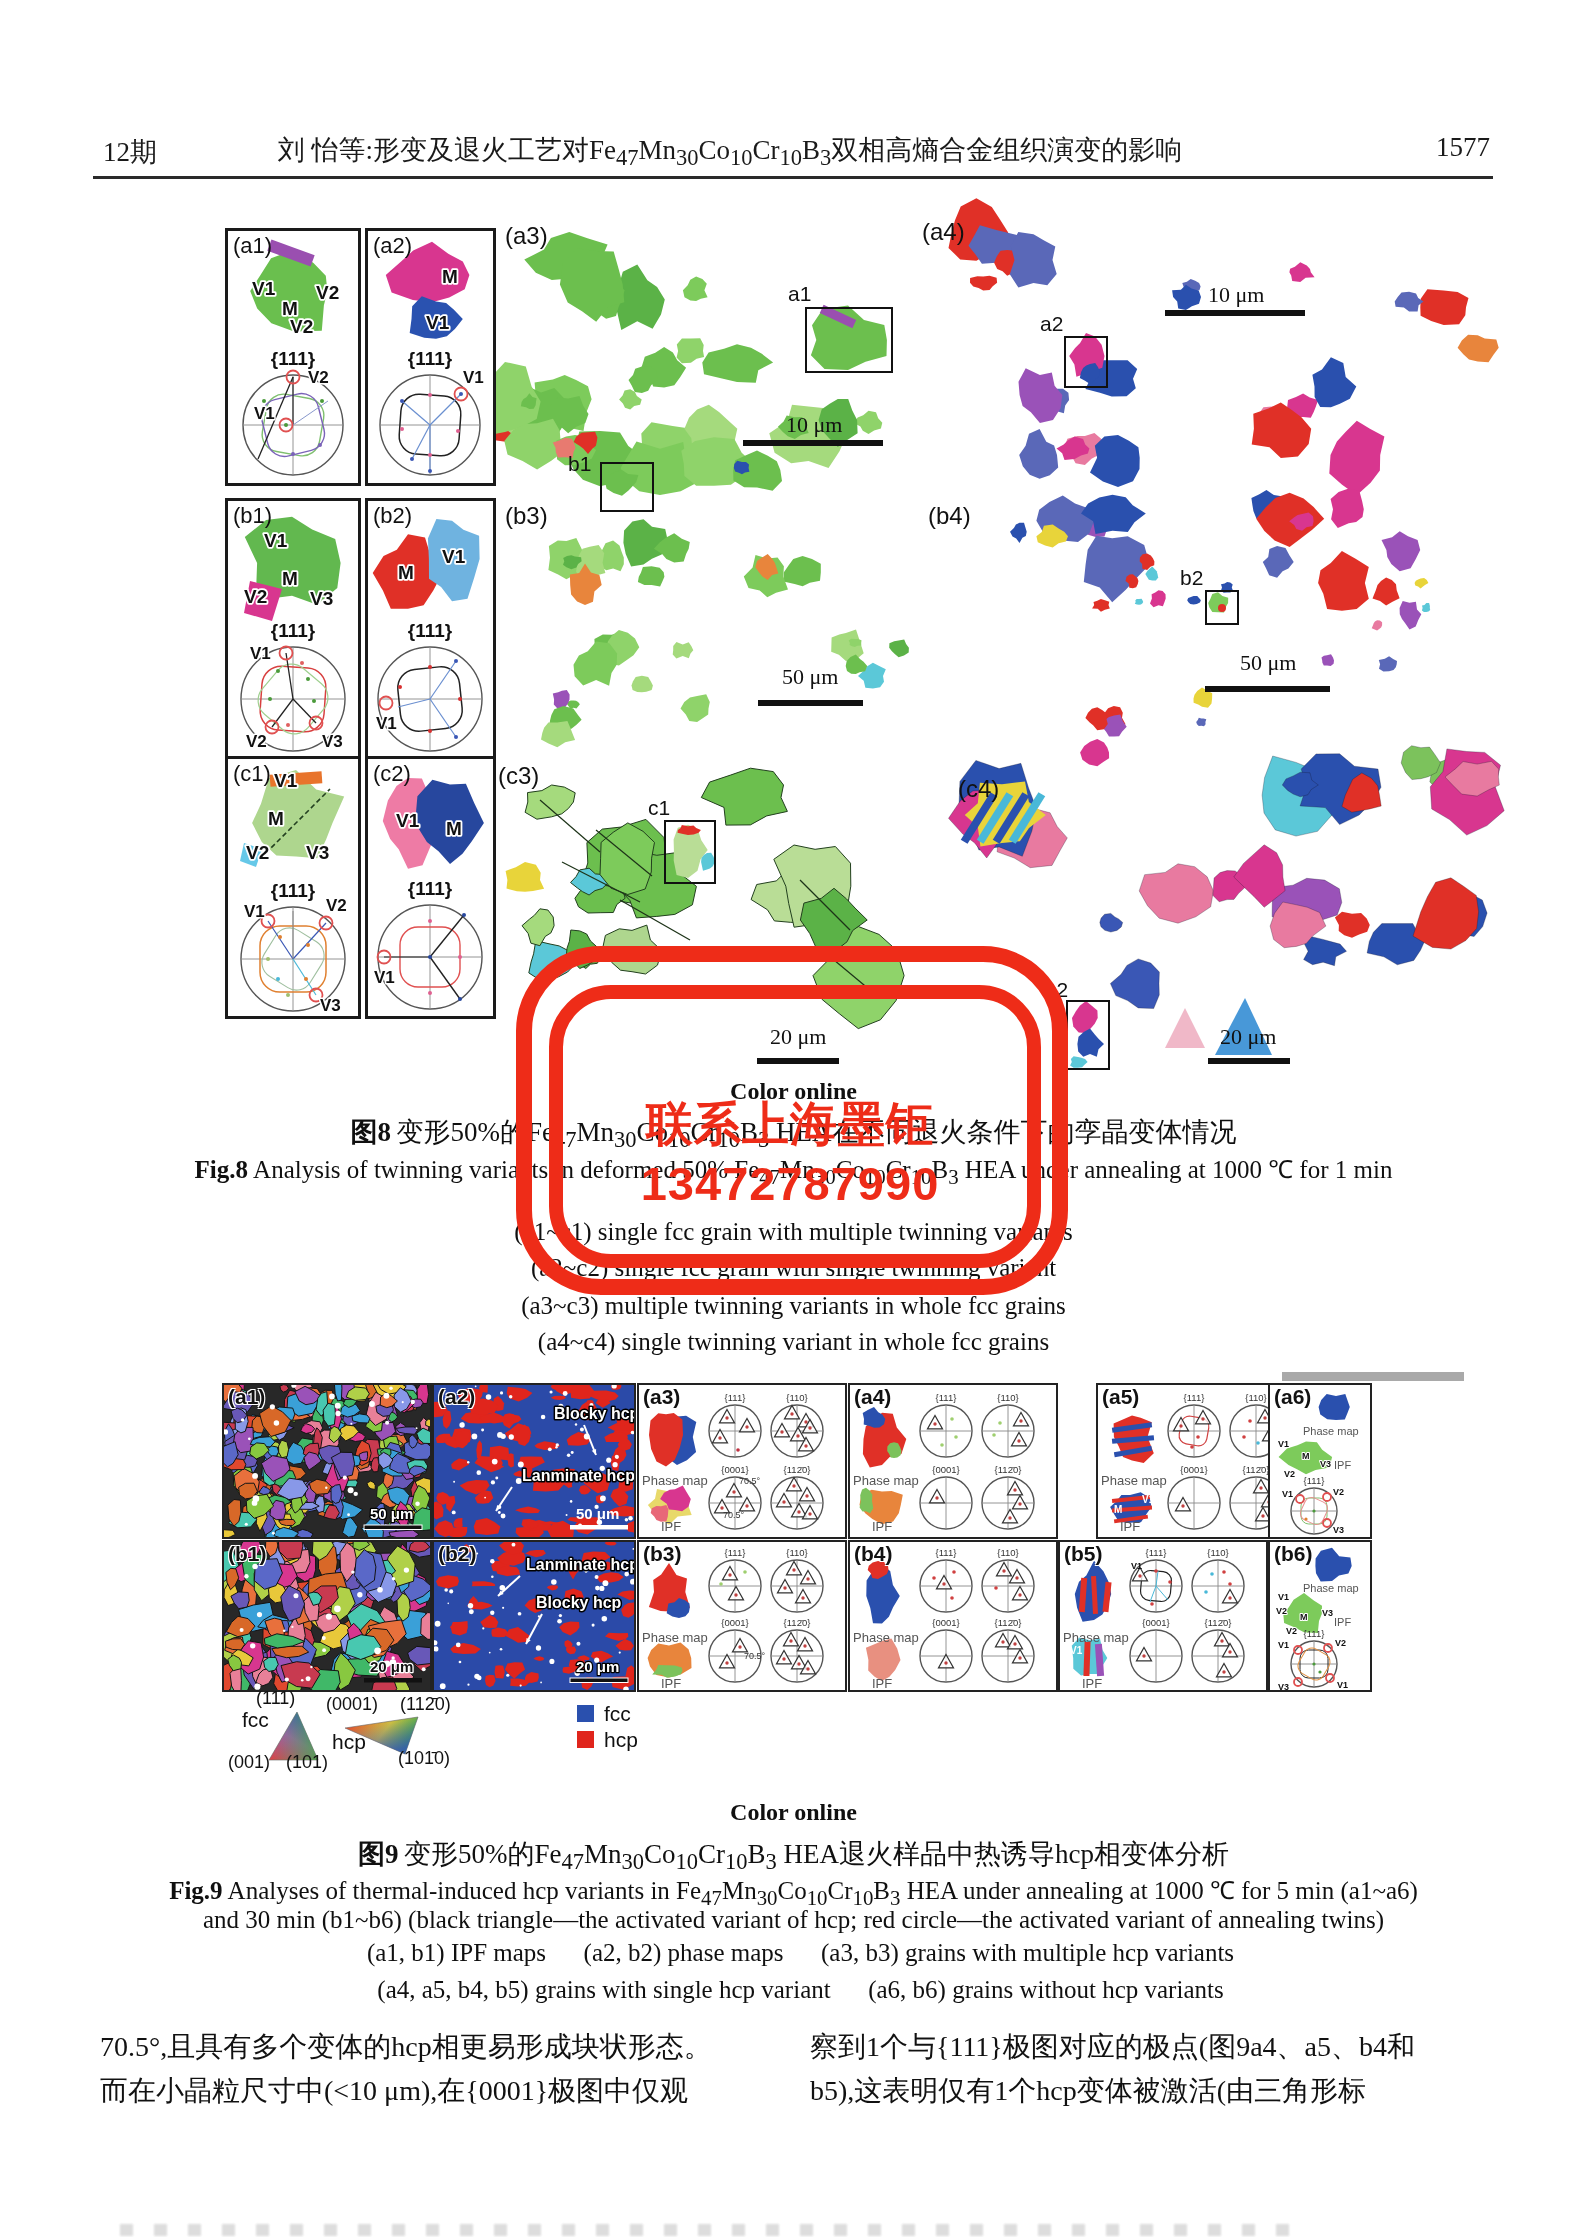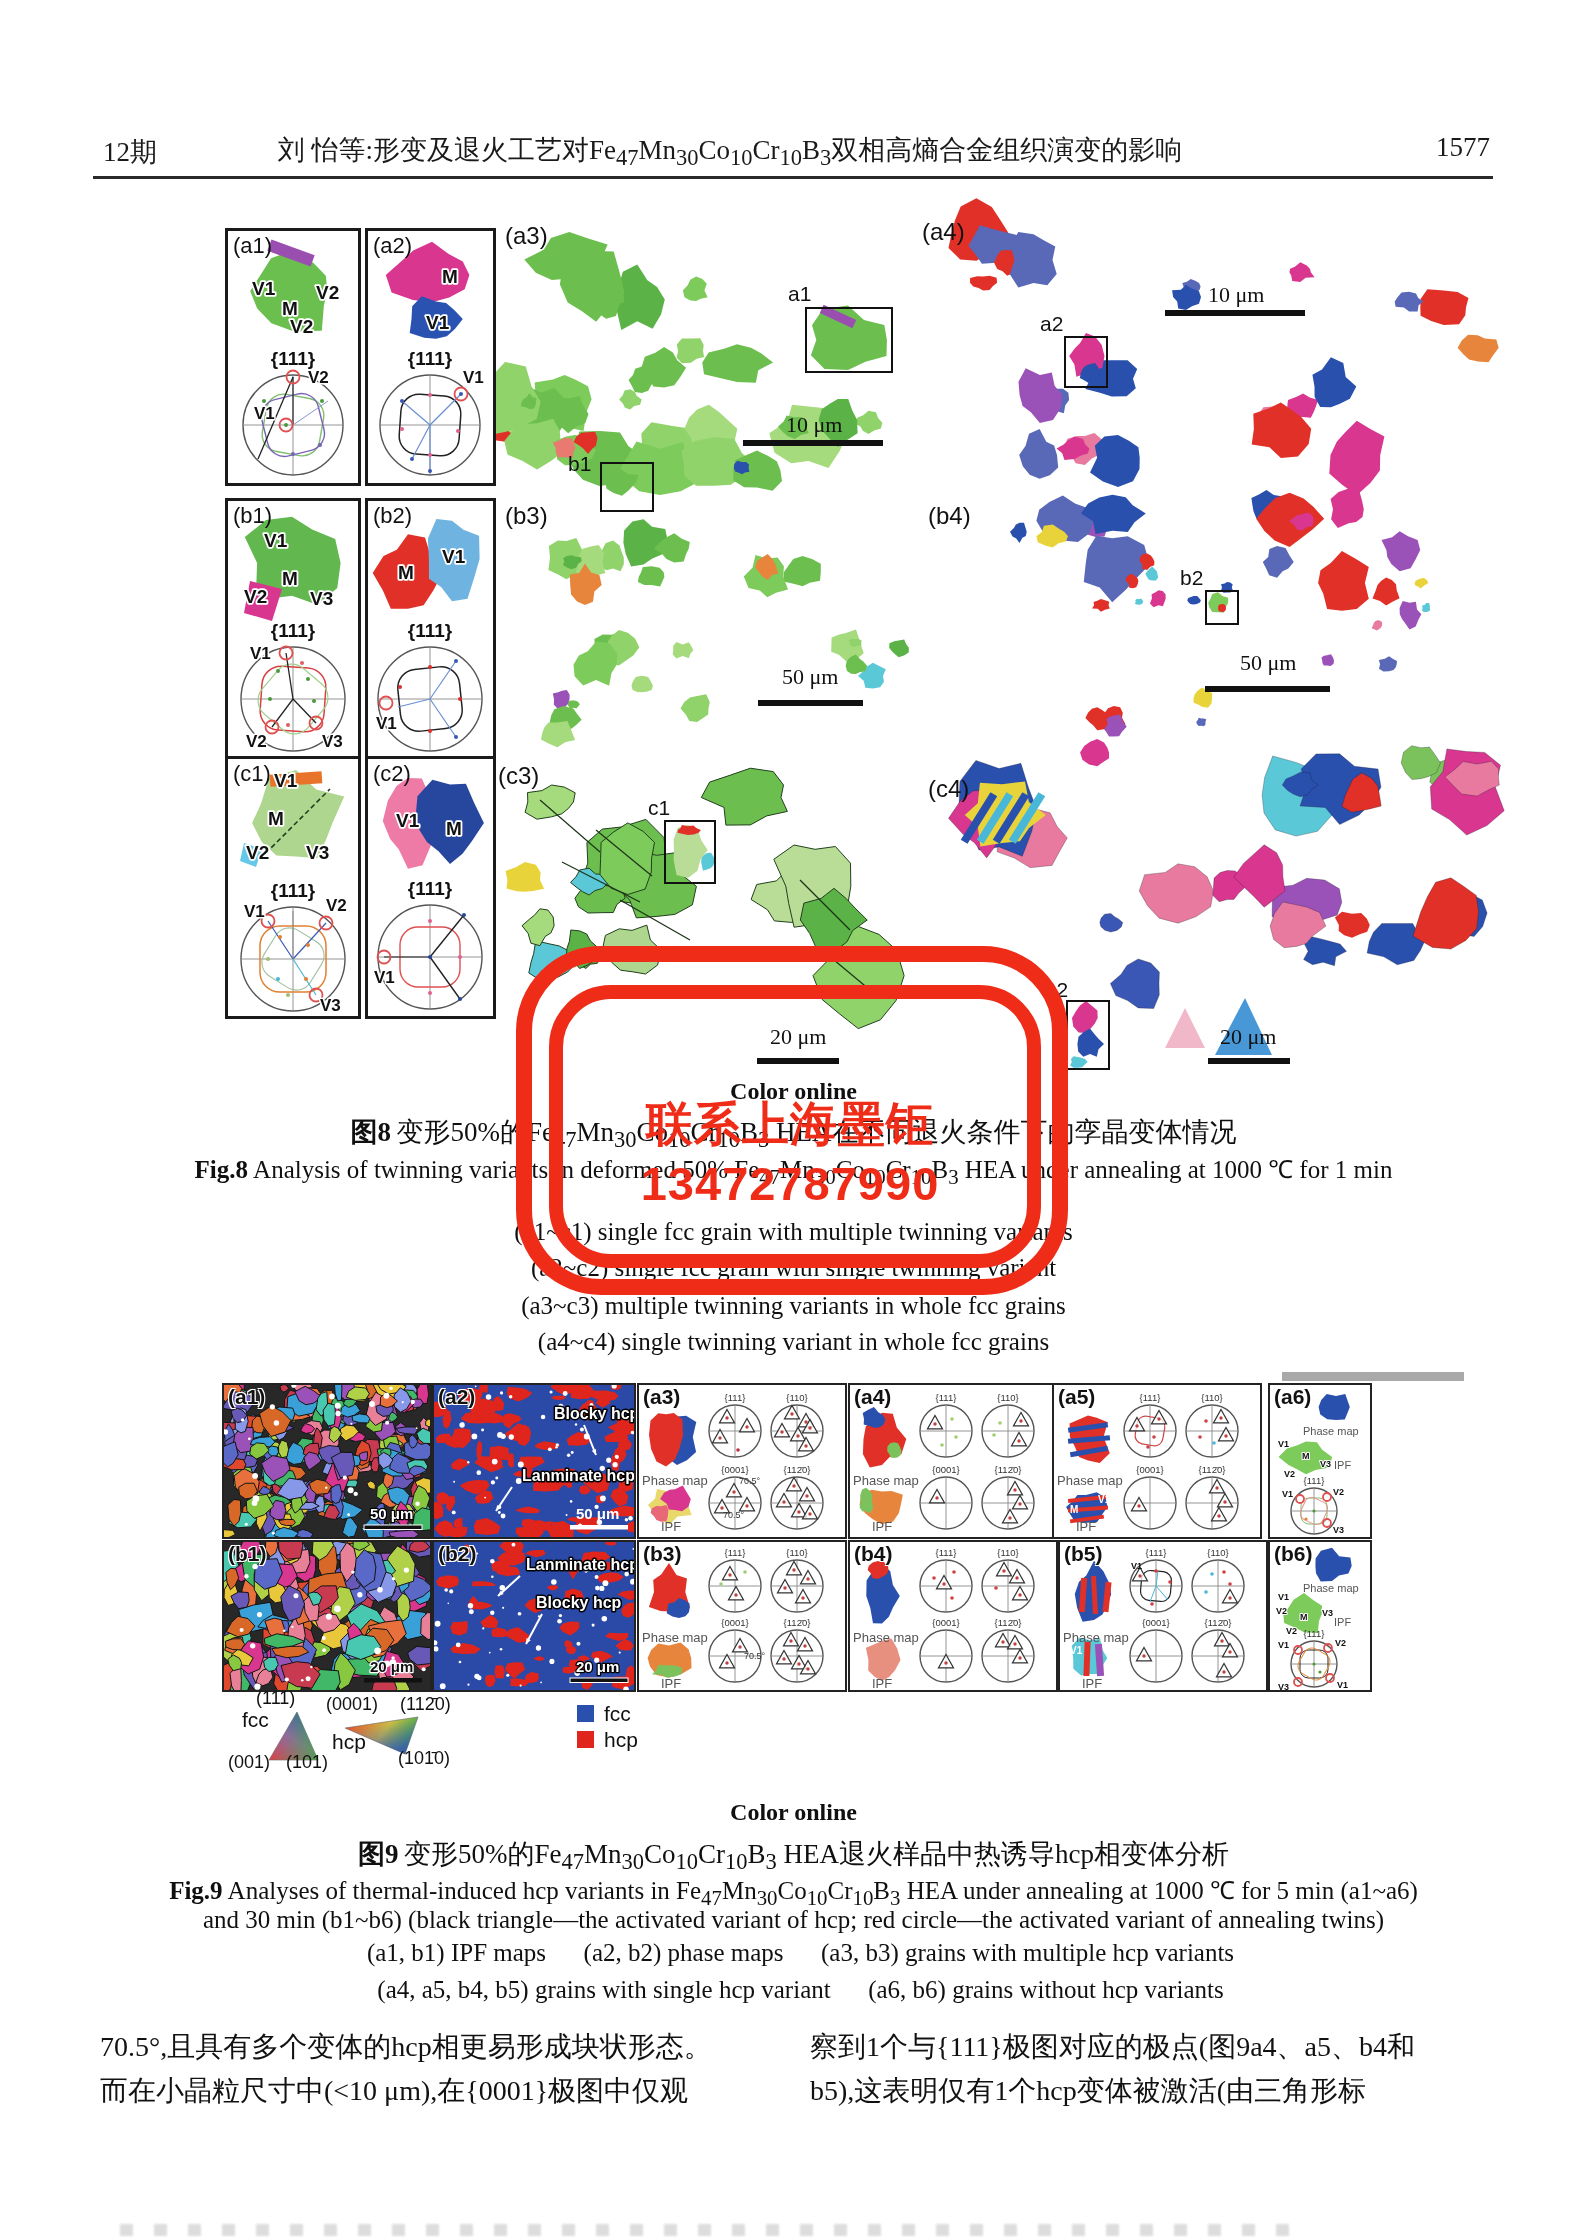--- a/index.html
+++ b/index.html
@@ -411,21 +411,21 @@
         <circle cx="16" cy="198" r="6.5" fill="none" stroke="#e05050" stroke-width="1.8"></circle>
         <text x="6" y="224" font-size="17" font-family="'Liberation Sans',sans-serif" fill="#111" font-weight="700" style="paint-order:stroke;stroke:#fff;stroke-width:3px;stroke-linejoin:round">V1</text>
       </svg>
     </div>
 
   <span class="arealbl" style="left:505px;top:222px">(a3)</span>
   <span class="arealbl" style="left:922px;top:218px">(a4)</span>
   <span class="arealbl" style="left:505px;top:502px">(b3)</span>
   <span class="arealbl" style="left:928px;top:502px">(b4)</span>
   <span class="arealbl" style="left:498px;top:762px">(c3)</span>
-  <span class="arealbl" style="left:928px;top:775px">(c4)</span>
+  <span class="arealbl" style="left:958px;top:775px">(c4)</span>
 
   <span class="insetlbl" style="left:788px;top:282px">a1</span>
   <div class="inset" style="left:805px;top:307px;width:84px;height:62px"></div>
   <span class="insetlbl" style="left:1040px;top:312px">a2</span>
   <div class="inset" style="left:1064px;top:336px;width:40px;height:48px"></div>
   <span class="insetlbl" style="left:568px;top:452px">b1</span>
   <div class="inset" style="left:600px;top:462px;width:50px;height:46px"></div>
   <span class="insetlbl" style="left:1180px;top:566px">b2</span>
   <div class="inset" style="left:1205px;top:590px;width:30px;height:31px"></div>
   <span class="insetlbl" style="left:648px;top:796px">c1</span>
@@ -1286,21 +1286,21 @@
         <line x1="132" y1="118" x2="184" y2="118" stroke="#888" stroke-width="0.9"></line>
         <line x1="158" y1="92" x2="158" y2="144" stroke="#888" stroke-width="0.9"></line>
         <polygon points="165,96.42 172.54,109.94 157.46,109.94" fill="rgba(255,255,255,.78)" stroke="#333" stroke-width="1.2"></polygon>
         <circle cx="165" cy="105" r="1.7" fill="#c04040"></circle>
         <polygon points="170,110.42 177.54,123.94 162.46,123.94" fill="rgba(255,255,255,.78)" stroke="#333" stroke-width="1.2"></polygon>
         <circle cx="170" cy="119" r="1.7" fill="#c04040"></circle>
         <polygon points="160,124.42 167.54,137.94 152.46,137.94" fill="rgba(255,255,255,.78)" stroke="#333" stroke-width="1.2"></polygon>
         <circle cx="160" cy="133" r="1.7" fill="#c04040"></circle>
       </svg>
     </div>
-  <div class="f9box" id="f9-a5" style="left:1052px;top:1383px;width:206px;height:152px">
+  <div class="f9box" id="f9-a5" style="left:1096px;top:1383px;width:206px;height:152px">
     <span class="f9lbl">(a5)</span>
     <span class="pm">Phase map</span>
     <span class="ipf">IPF</span>
       <svg width="206" height="152" viewBox="0 0 206 152" style="position: absolute; left: 0px; top: 0px;">
         <polygon points="49.5,52.0 55.8,68.2 45.7,78.0 34.0,75.5 25.0,72.1 20.9,61.7 15.9,52.0 15.6,38.4 26.0,34.1 34.0,30.6 42.7,32.7 53.8,37.3" fill="#e03027" stroke="none" stroke-width="0"></polygon>
         <rect x="14" y="40" width="40" height="5" fill="#2a50ae" transform="rotate(-8 34 42.5)"></rect>
         <rect x="14" y="52" width="42" height="5" fill="#2a50ae" transform="rotate(-5 35 54.5)"></rect>
         <rect x="16" y="64" width="38" height="5" fill="#2a50ae" transform="rotate(-10 35 66.5)"></rect>
         <polygon points="53.5,122.0 48.1,129.4 43.0,137.2 32.0,137.7 21.1,137.1 16.1,129.3 12.1,122.0 18.7,115.9 23.4,110.1 32.0,110.1 42.7,107.2 51.7,112.9" fill="#2a50ae" stroke="none" stroke-width="0"></polygon>
         <rect x="14" y="112" width="38" height="4" fill="#e03027" transform="rotate(-6 33 114)"></rect>

